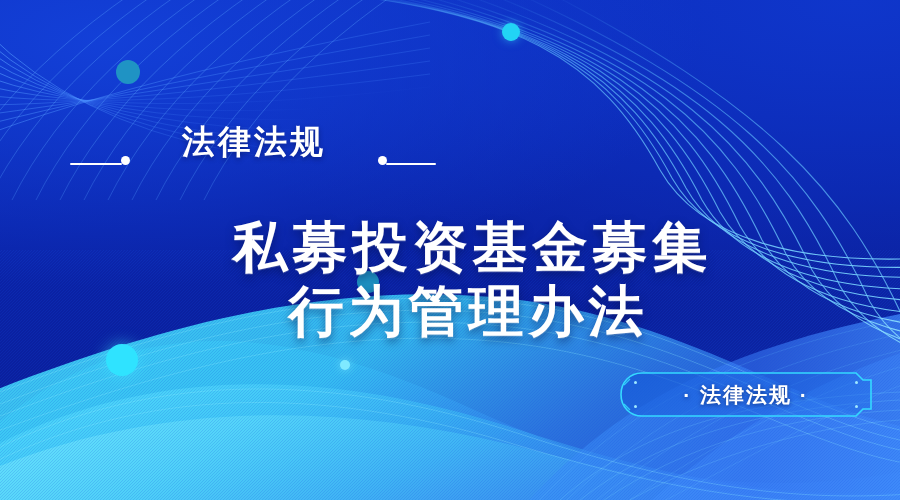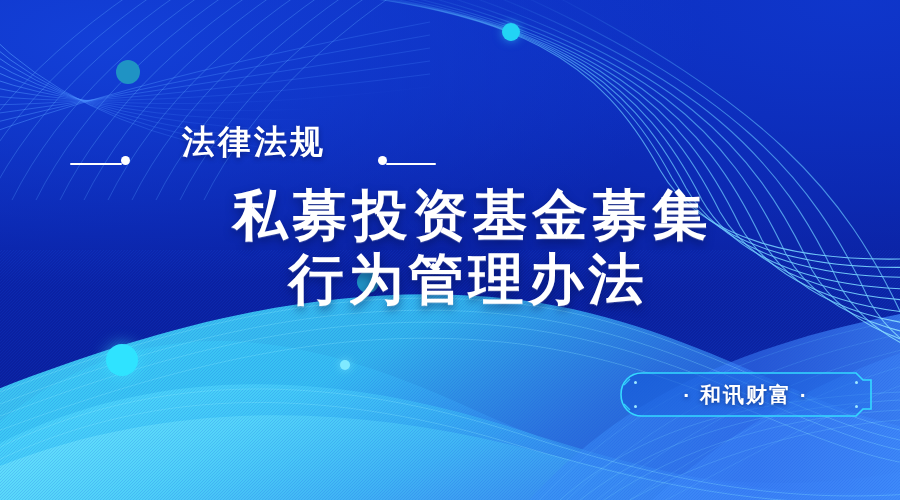--- a/index.html
+++ b/index.html
@@ -26,21 +26,21 @@
   }
   .deco-line{height:2px;background:#ffffff;border-radius:1px;}
   .deco-dot{width:9px;height:9px;border-radius:50%;background:#ffffff;}
   #subLabel{
     color:#ffffff;font-size:33px;font-weight:bold;letter-spacing:3px;
     text-shadow:0 2px 5px rgba(2,10,60,.45);white-space:nowrap;
   }
 
   
   #titleBlock{
-    position:absolute;left:0;top:184px;width:900px;
+    position:absolute;left:0;top:216px;width:900px;
     text-align:center;pointer-events:none;padding-left:33px;
   }
   .title-line{
     color:#ffffff;font-weight:bold;font-size:55px;line-height:1.16;
     letter-spacing:5px;white-space:nowrap;
     text-shadow:0 4px 9px rgba(3,14,70,.50), 0 1px 0 rgba(255,255,255,.25);
   }
   #titleLine1{padding-left:12px;}
   #titleLine2{padding-left:4px;text-align:center;}
 
@@ -231,16 +231,16 @@
           <stop offset="100%" stop-color="#2472ea" stop-opacity="0.45"></stop>
         </linearGradient>
       </defs>
       <path d="M22,1 L236,1 L243,8 L251,8 L251,37 L243,37 L236,44 L22,44 C10,44 1,35 1,22.5 C1,10 10,1 22,1 Z" fill="url(#badgeFill)" stroke="#35d9ff" stroke-width="1.6"></path>
       <path d="M10,7 L4,13 M10,38 L4,32" stroke="#35d9ff" stroke-width="1.4" fill="none" opacity="0.85"></path>
     </svg>
     <div class="badge-nub" style="left:14px;top:9px;"></div>
     <div class="badge-nub" style="left:14px;top:33px;"></div>
     <div class="badge-nub" style="left:235px;top:9px;"></div>
     <div class="badge-nub" style="left:235px;top:33px;"></div>
-    <div id="badgeText">· 和讯财富 ·</div>
+    <div id="badgeText">· 法律法规 ·</div>
   </div>
 
 </div>
 
 </body></html>

